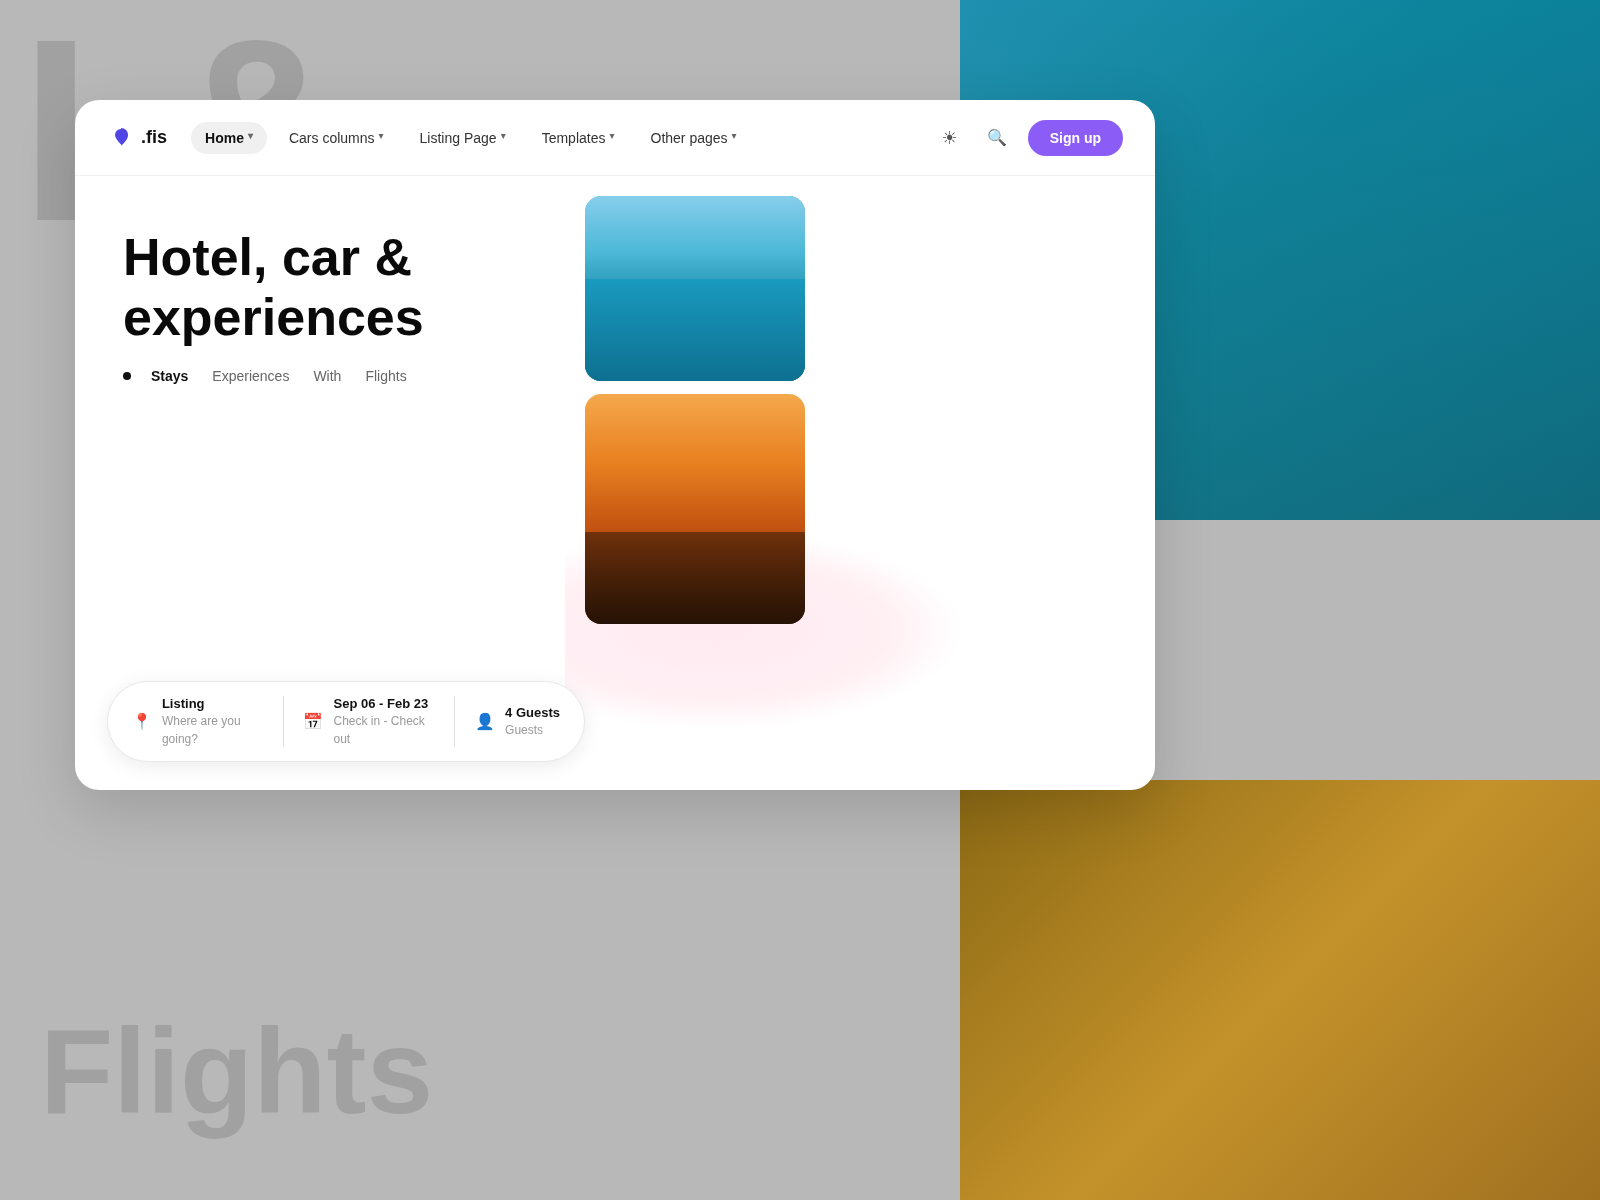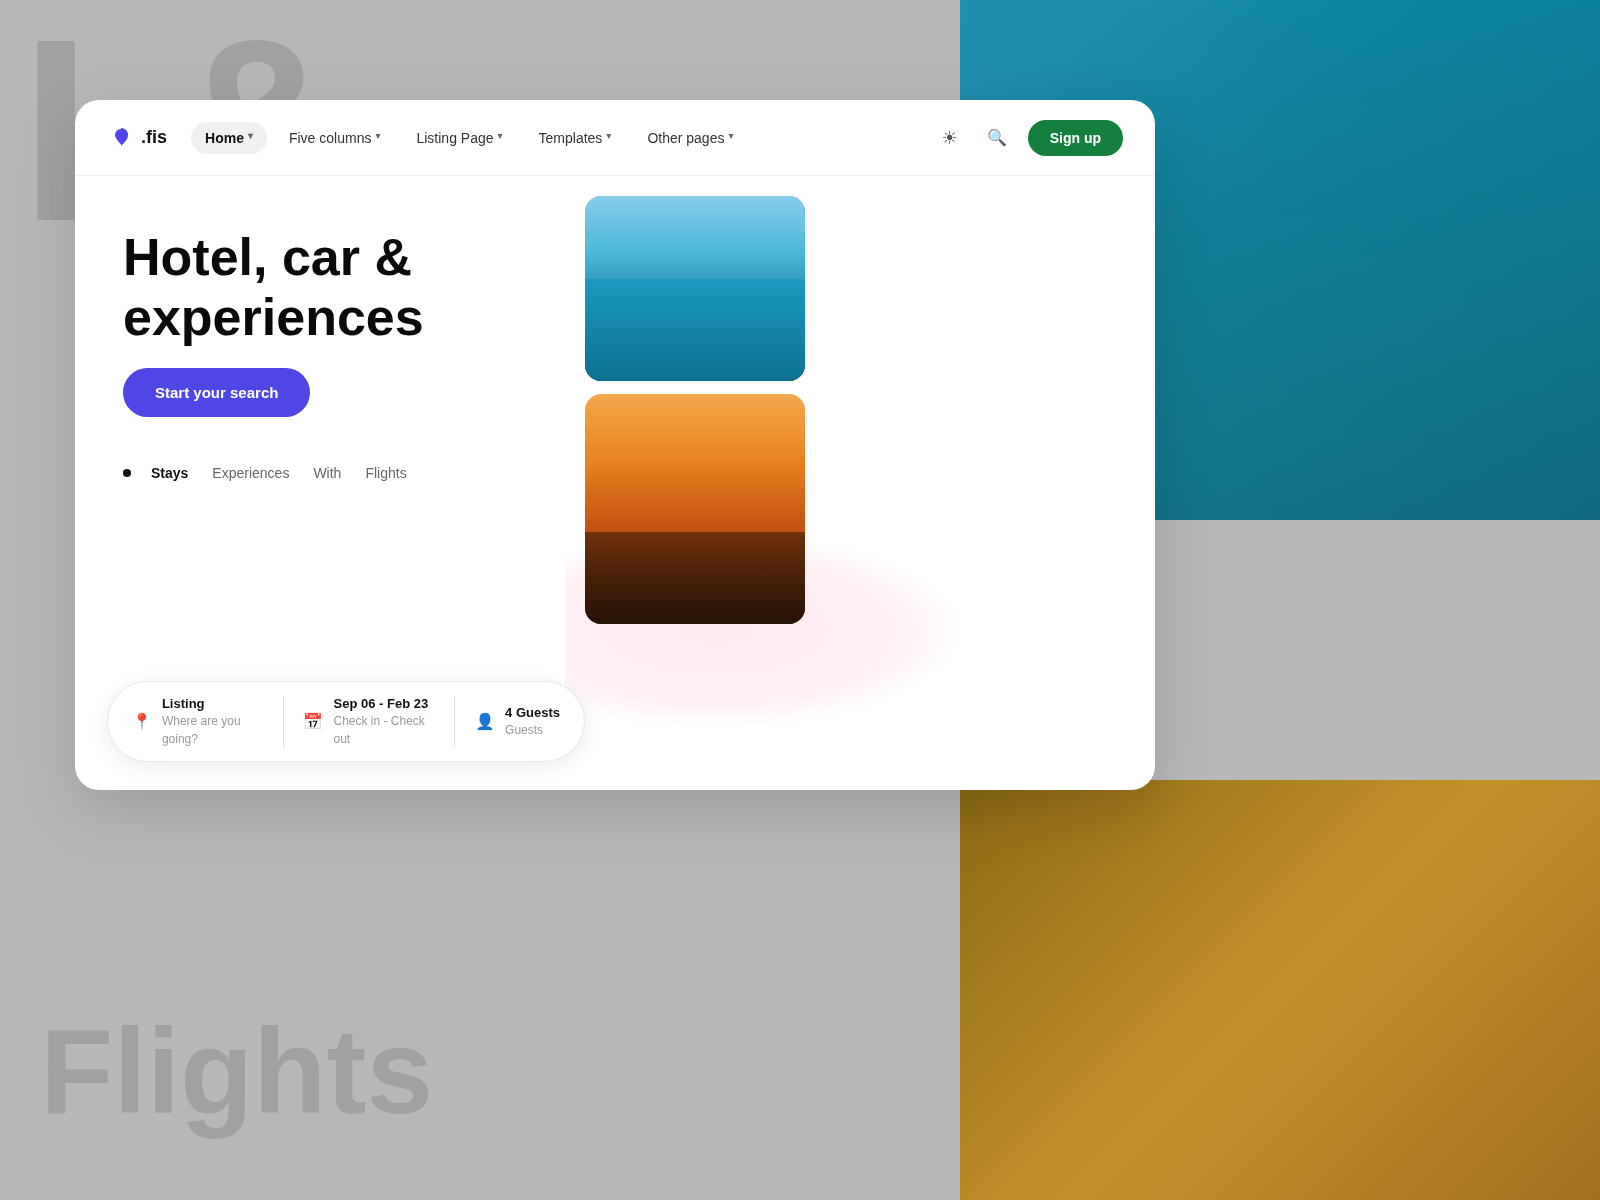--- a/index.html
+++ b/index.html
@@ -160,21 +160,21 @@
       border-radius: 50%;
       display: flex;
       align-items: center;
       justify-content: center;
       cursor: pointer;
       font-size: 16px;
       color: #555;
     }
 
     .signup-btn {
-      background: #15803d;
+      background: #8b5cf6;
       color: white;
       border: none;
       padding: 10px 22px;
       border-radius: 24px;
       font-size: 14px;
       font-weight: 600;
       cursor: pointer;
     }
 
     
@@ -403,21 +403,21 @@
         </svg>
       </div>
       <span class="logo-text">.fis</span>
     </div>
 
     <div class="nav-item active">
       <span>Home</span>
       <span class="chevron">▾</span>
     </div>
     <div class="nav-item">
-      <span>Five columns</span>
+      <span>Cars columns</span>
       <span class="chevron">▾</span>
     </div>
     <div class="nav-item">
       <span>Listing Page</span>
       <span class="chevron">▾</span>
     </div>
     <div class="nav-item">
       <span>Templates</span>
       <span class="chevron">▾</span>
     </div>
@@ -433,21 +433,20 @@
       <div class="search-btn">
         <span>🔍</span>
       </div>
       <button class="signup-btn">Sign up</button>
     </div>
   </nav>
 
   <div class="hero">
     <div class="hero-left">
       <h1 class="hero-title">Hotel, car &amp;<br>experiences</h1>
-      <button class="hero-cta">Start your search</button>
 
       <div class="search-tabs">
         <div class="tab-item active">
           <span class="tab-dot"></span>
           <span>Stays</span>
         </div>
         <div class="tab-item">
           <span>Experiences</span>
         </div>
         <div class="tab-item">

